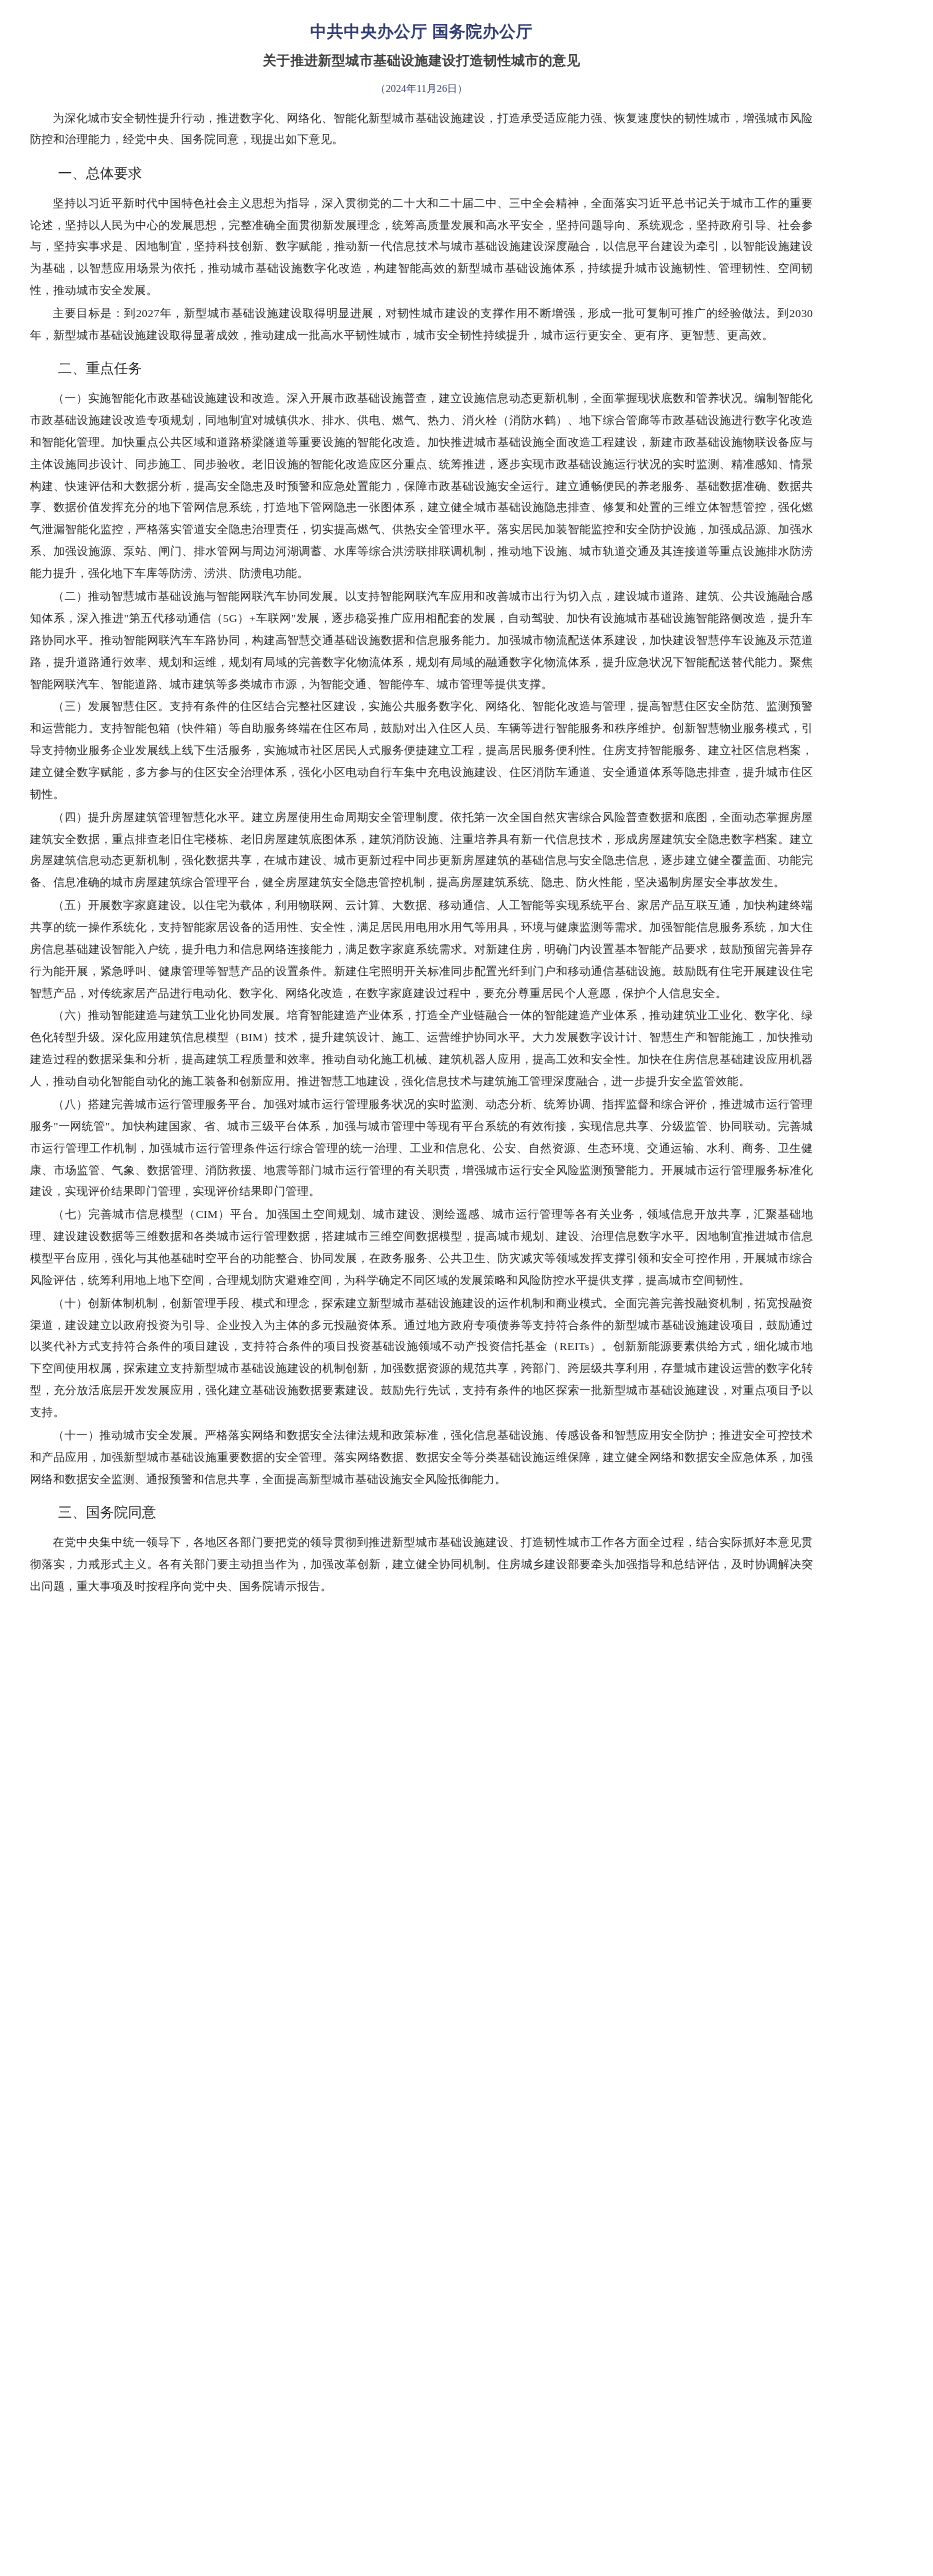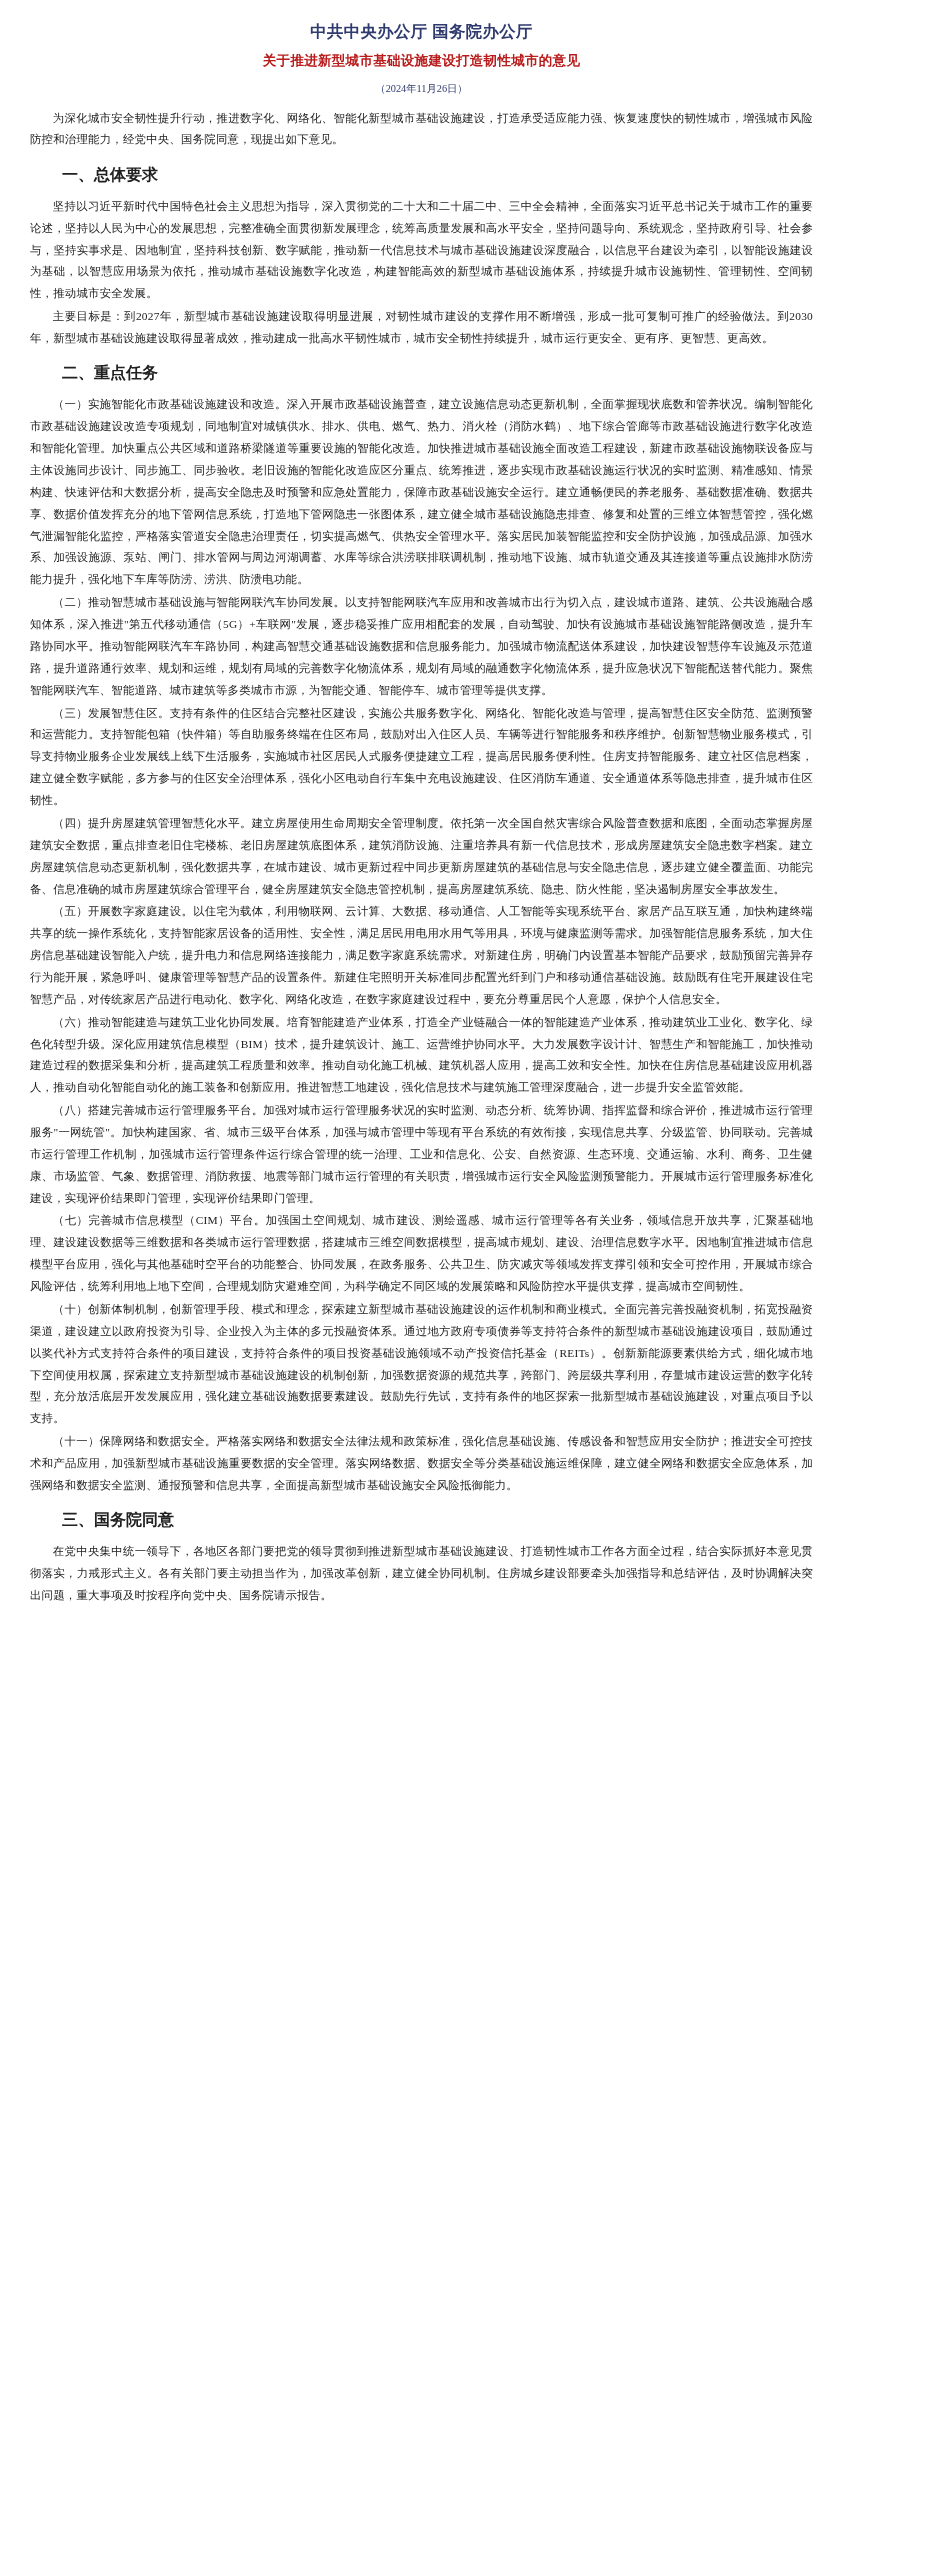--- a/index.html
+++ b/index.html
@@ -30,34 +30,34 @@
     line-height: 1.5;
     font-weight: bold;
     color: #2f3a6e;
     letter-spacing: 0.5px;
     padding-top: 11.2px;
   }
   .doc-title {
     font-size: 13.5px;
     line-height: 1.5;
     font-weight: bold;
-    color: #b91c1c;
+    color: #404040;
     letter-spacing: 0.3px;
     padding-top: 6.5px;
   }
   .doc-date {
     font-size: 10.3px;
     line-height: 1.5;
     color: #2f3a6e;
     padding-top: 9.3px;
     padding-bottom: 11.2px;
   }
   .section-heading {
-    font-size: 16px;
-    font-weight: bold;
+    font-size: 14px;
+    font-weight: normal;
     color: #212121;
     text-indent: 2em;
     margin: 11.2px 0 8.4px 0;
     line-height: 1.55;
   }
   p.body-par {
     font-size: 11.4px;
     line-height: 1.92;
     text-align: justify;
     text-justify: inter-ideograph;
@@ -90,21 +90,21 @@
     <div class="section-heading">二、重点任务</div>
     <p class="body-par">（一）实施智能化市政基础设施建设和改造。深入开展市政基础设施普查，建立设施信息动态更新机制，全面掌握现状底数和管养状况。编制智能化市政基础设施建设改造专项规划，同地制宜对城镇供水、排水、供电、燃气、热力、消火栓（消防水鹤）、地下综合管廊等市政基础设施进行数字化改造和智能化管理。加快重点公共区域和道路桥梁隧道等重要设施的智能化改造。加快推进城市基础设施全面改造工程建设，新建市政基础设施物联设备应与主体设施同步设计、同步施工、同步验收。老旧设施的智能化改造应区分重点、统筹推进，逐步实现市政基础设施运行状况的实时监测、精准感知、情景构建、快速评估和大数据分析，提高安全隐患及时预警和应急处置能力，保障市政基础设施安全运行。建立通畅便民的养老服务、基础数据准确、数据共享、数据价值发挥充分的地下管网信息系统，打造地下管网隐患一张图体系，建立健全城市基础设施隐患排查、修复和处置的三维立体智慧管控，强化燃气泄漏智能化监控，严格落实管道安全隐患治理责任，切实提高燃气、供热安全管理水平。落实居民加装智能监控和安全防护设施，加强成品源、加强水系、加强设施源、泵站、闸门、排水管网与周边河湖调蓄、水库等综合洪涝联排联调机制，推动地下设施、城市轨道交通及其连接道等重点设施排水防涝能力提升，强化地下车库等防涝、涝洪、防溃电功能。</p>
     <p class="body-par">（二）推动智慧城市基础设施与智能网联汽车协同发展。以支持智能网联汽车应用和改善城市出行为切入点，建设城市道路、建筑、公共设施融合感知体系，深入推进"第五代移动通信（5G）+车联网"发展，逐步稳妥推广应用相配套的发展，自动驾驶、加快有设施城市基础设施智能路侧改造，提升车路协同水平。推动智能网联汽车车路协同，构建高智慧交通基础设施数据和信息服务能力。加强城市物流配送体系建设，加快建设智慧停车设施及示范道路，提升道路通行效率、规划和运维，规划有局域的完善数字化物流体系，规划有局域的融通数字化物流体系，提升应急状况下智能配送替代能力。聚焦智能网联汽车、智能道路、城市建筑等多类城市市源，为智能交通、智能停车、城市管理等提供支撑。</p>
     <p class="body-par">（三）发展智慧住区。支持有条件的住区结合完整社区建设，实施公共服务数字化、网络化、智能化改造与管理，提高智慧住区安全防范、监测预警和运营能力。支持智能包箱（快件箱）等自助服务终端在住区布局，鼓励对出入住区人员、车辆等进行智能服务和秩序维护。创新智慧物业服务模式，引导支持物业服务企业发展线上线下生活服务，实施城市社区居民人式服务便捷建立工程，提高居民服务便利性。住房支持智能服务、建立社区信息档案，建立健全数字赋能，多方参与的住区安全治理体系，强化小区电动自行车集中充电设施建设、住区消防车通道、安全通道体系等隐患排查，提升城市住区韧性。</p>
     <p class="body-par">（四）提升房屋建筑管理智慧化水平。建立房屋使用生命周期安全管理制度。依托第一次全国自然灾害综合风险普查数据和底图，全面动态掌握房屋建筑安全数据，重点排查老旧住宅楼栋、老旧房屋建筑底图体系，建筑消防设施、注重培养具有新一代信息技术，形成房屋建筑安全隐患数字档案。建立房屋建筑信息动态更新机制，强化数据共享，在城市建设、城市更新过程中同步更新房屋建筑的基础信息与安全隐患信息，逐步建立健全覆盖面、功能完备、信息准确的城市房屋建筑综合管理平台，健全房屋建筑安全隐患管控机制，提高房屋建筑系统、隐患、防火性能，坚决遏制房屋安全事故发生。</p>
     <p class="body-par">（五）开展数字家庭建设。以住宅为载体，利用物联网、云计算、大数据、移动通信、人工智能等实现系统平台、家居产品互联互通，加快构建终端共享的统一操作系统化，支持智能家居设备的适用性、安全性，满足居民用电用水用气等用具，环境与健康监测等需求。加强智能信息服务系统，加大住房信息基础建设智能入户统，提升电力和信息网络连接能力，满足数字家庭系统需求。对新建住房，明确门内设置基本智能产品要求，鼓励预留完善异存行为能开展，紧急呼叫、健康管理等智慧产品的设置条件。新建住宅照明开关标准同步配置光纤到门户和移动通信基础设施。鼓励既有住宅开展建设住宅智慧产品，对传统家居产品进行电动化、数字化、网络化改造，在数字家庭建设过程中，要充分尊重居民个人意愿，保护个人信息安全。</p>
     <p class="body-par">（六）推动智能建造与建筑工业化协同发展。培育智能建造产业体系，打造全产业链融合一体的智能建造产业体系，推动建筑业工业化、数字化、绿色化转型升级。深化应用建筑信息模型（BIM）技术，提升建筑设计、施工、运营维护协同水平。大力发展数字设计计、智慧生产和智能施工，加快推动建造过程的数据采集和分析，提高建筑工程质量和效率。推动自动化施工机械、建筑机器人应用，提高工效和安全性。加快在住房信息基础建设应用机器人，推动自动化智能自动化的施工装备和创新应用。推进智慧工地建设，强化信息技术与建筑施工管理深度融合，进一步提升安全监管效能。</p>
     <p class="body-par">（八）搭建完善城市运行管理服务平台。加强对城市运行管理服务状况的实时监测、动态分析、统筹协调、指挥监督和综合评价，推进城市运行管理服务"一网统管"。加快构建国家、省、城市三级平台体系，加强与城市管理中等现有平台系统的有效衔接，实现信息共享、分级监管、协同联动。完善城市运行管理工作机制，加强城市运行管理条件运行综合管理的统一治理、工业和信息化、公安、自然资源、生态环境、交通运输、水利、商务、卫生健康、市场监管、气象、数据管理、消防救援、地震等部门城市运行管理的有关职责，增强城市运行安全风险监测预警能力。开展城市运行管理服务标准化建设，实现评价结果即门管理，实现评价结果即门管理。</p>
     <p class="body-par">（七）完善城市信息模型（CIM）平台。加强国土空间规划、城市建设、测绘遥感、城市运行管理等各有关业务，领域信息开放共享，汇聚基础地理、建设建设数据等三维数据和各类城市运行管理数据，搭建城市三维空间数据模型，提高城市规划、建设、治理信息数字水平。因地制宜推进城市信息模型平台应用，强化与其他基础时空平台的功能整合、协同发展，在政务服务、公共卫生、防灾减灾等领域发挥支撑引领和安全可控作用，开展城市综合风险评估，统筹利用地上地下空间，合理规划防灾避难空间，为科学确定不同区域的发展策略和风险防控水平提供支撑，提高城市空间韧性。</p>
     <p class="body-par">（十）创新体制机制，创新管理手段、模式和理念，探索建立新型城市基础设施建设的运作机制和商业模式。全面完善完善投融资机制，拓宽投融资渠道，建设建立以政府投资为引导、企业投入为主体的多元投融资体系。通过地方政府专项债券等支持符合条件的新型城市基础设施建设项目，鼓励通过以奖代补方式支持符合条件的项目建设，支持符合条件的项目投资基础设施领域不动产投资信托基金（REITs）。创新新能源要素供给方式，细化城市地下空间使用权属，探索建立支持新型城市基础设施建设的机制创新，加强数据资源的规范共享，跨部门、跨层级共享利用，存量城市建设运营的数字化转型，充分放活底层开发发展应用，强化建立基础设施数据要素建设。鼓励先行先试，支持有条件的地区探索一批新型城市基础设施建设，对重点项目予以支持。</p>
-    <p class="body-par">（十一）保障网络和数据安全。严格落实网络和数据安全法律法规和政策标准，强化信息基础设施、传感设备和智慧应用安全防护；推进安全可控技术和产品应用，加强新型城市基础设施重要数据的安全管理。落实网络数据、数据安全等分类基础设施运维保障，建立健全网络和数据安全应急体系，加强网络和数据安全监测、通报预警和信息共享，全面提高新型城市基础设施安全风险抵御能力。</p>
+    <p class="body-par">（十一）推动城市安全发展。严格落实网络和数据安全法律法规和政策标准，强化信息基础设施、传感设备和智慧应用安全防护；推进安全可控技术和产品应用，加强新型城市基础设施重要数据的安全管理。落实网络数据、数据安全等分类基础设施运维保障，建立健全网络和数据安全应急体系，加强网络和数据安全监测、通报预警和信息共享，全面提高新型城市基础设施安全风险抵御能力。</p>
 
     <div class="section-heading">三、国务院同意</div>
     <p class="body-par">在党中央集中统一领导下，各地区各部门要把党的领导贯彻到推进新型城市基础设施建设、打造韧性城市工作各方面全过程，结合实际抓好本意见贯彻落实，力戒形式主义。各有关部门要主动担当作为，加强改革创新，建立健全协同机制。住房城乡建设部要牵头加强指导和总结评估，及时协调解决突出问题，重大事项及时按程序向党中央、国务院请示报告。</p>
 
   </div>
 
 </div>
 
 
 </body></html>

